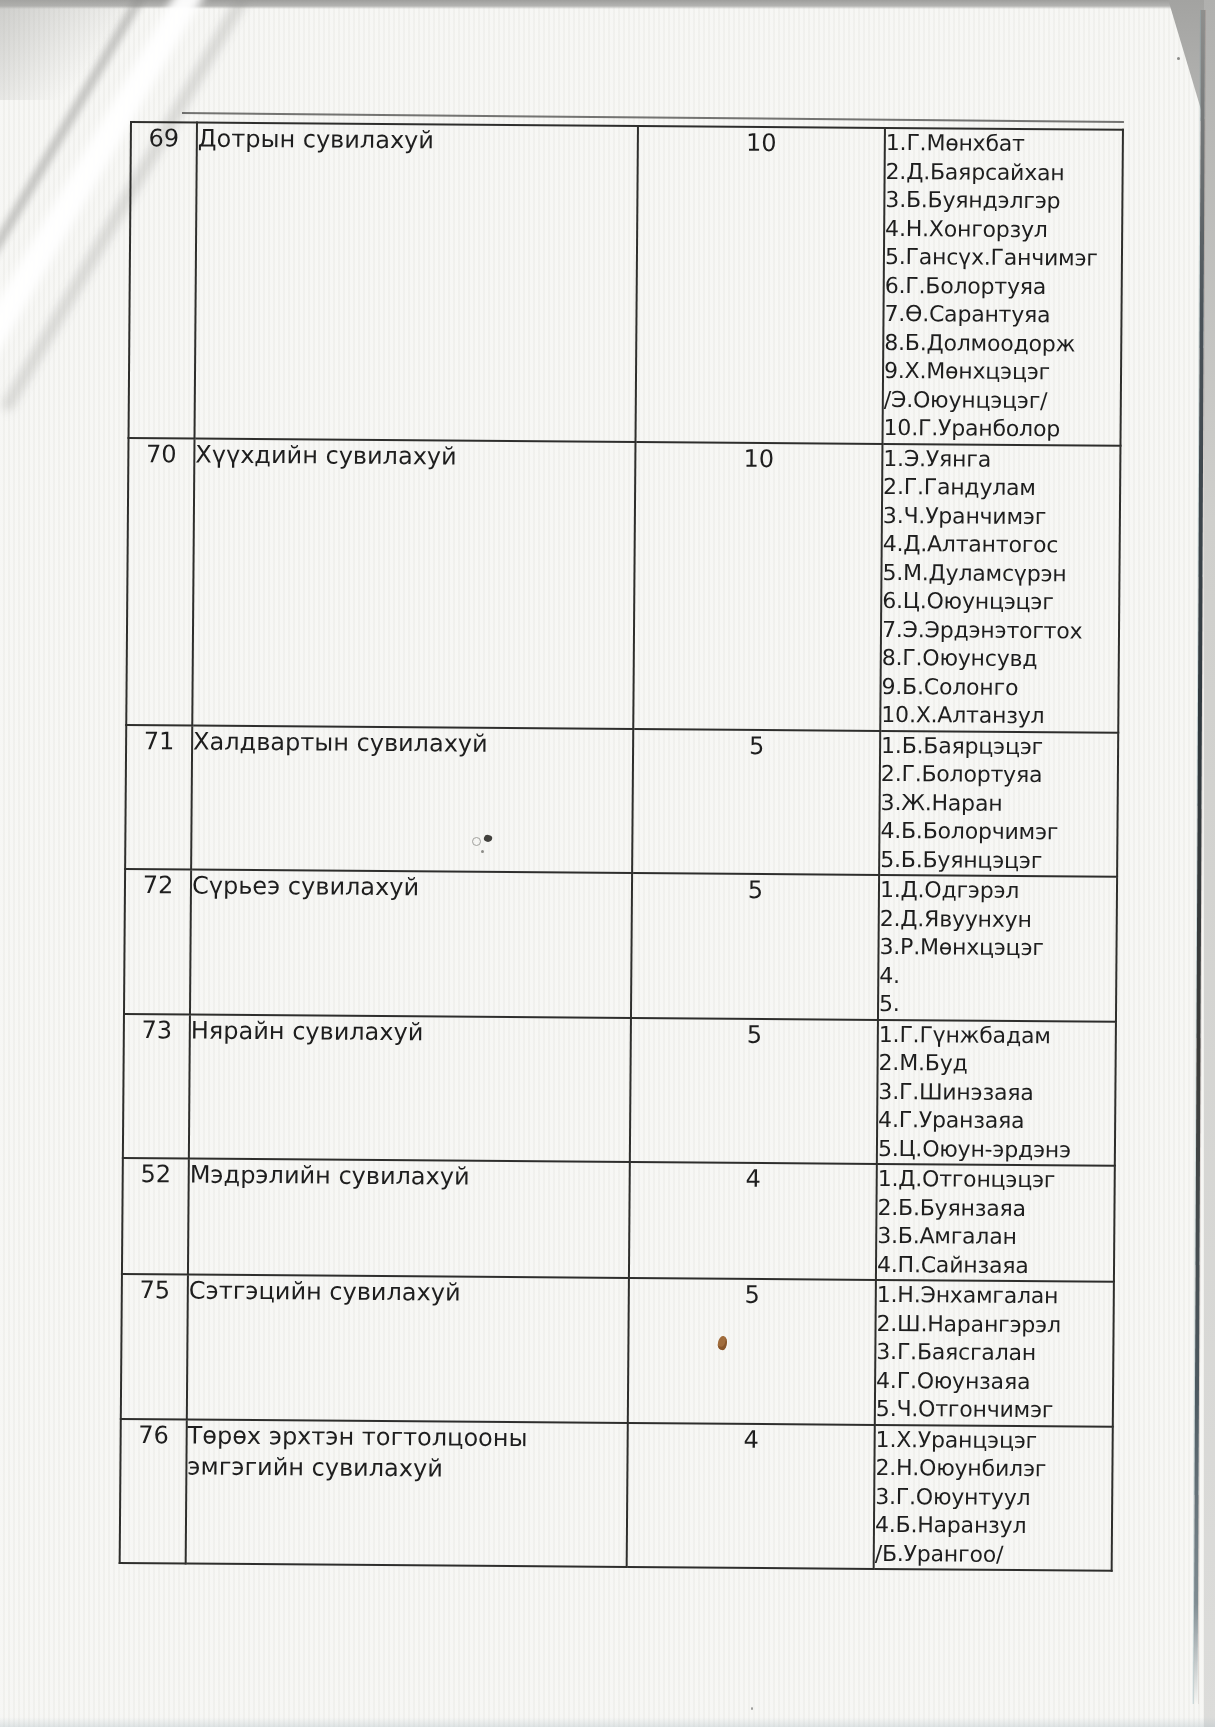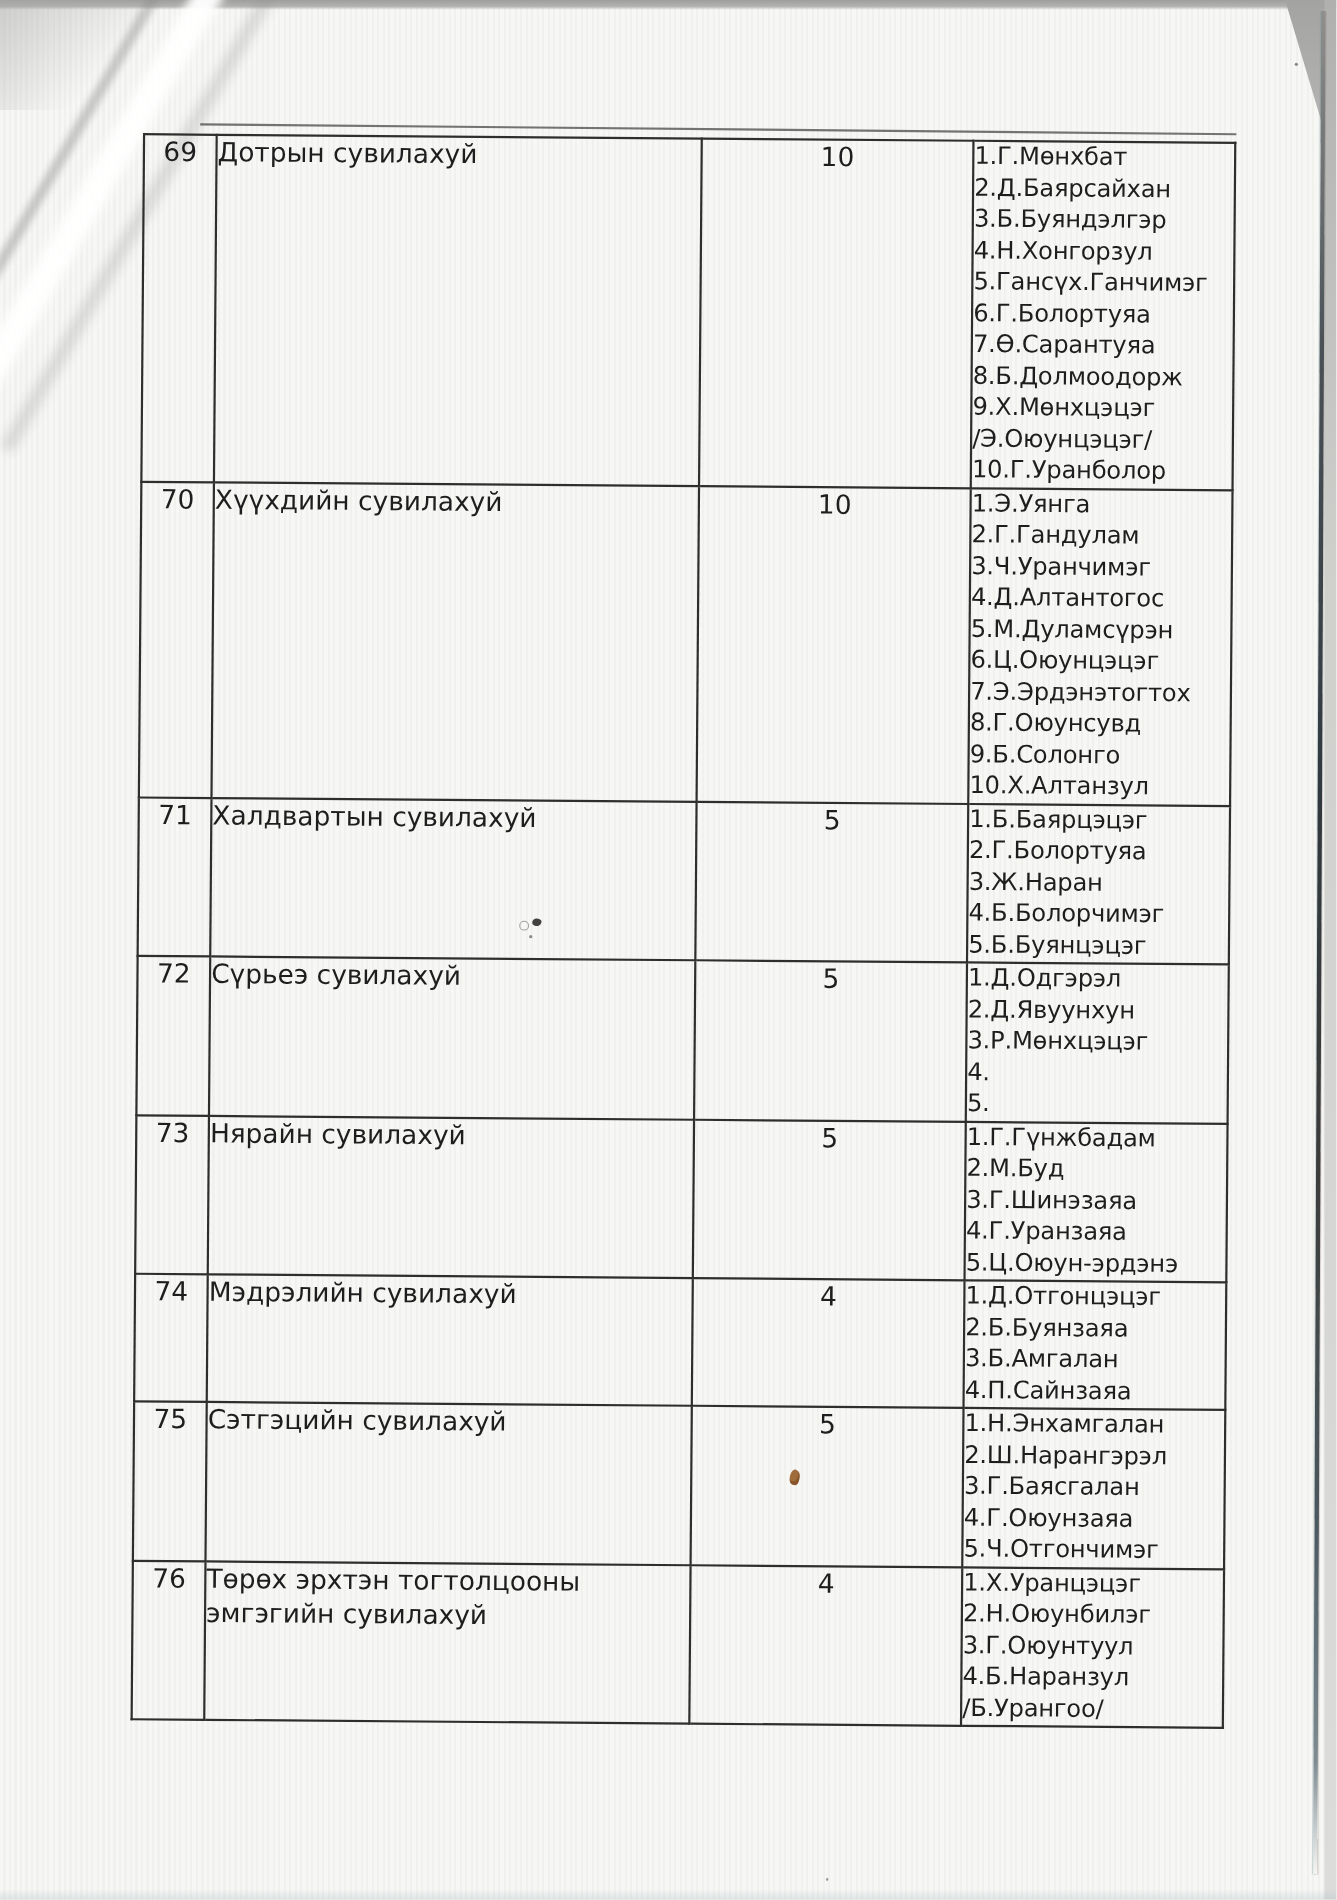--- a/index.html
+++ b/index.html
@@ -191,21 +191,21 @@
           <td class="c-count">5</td>
           <td class="c-names">
             <div class="name-line">1.Г.Гүнжбадам</div>
             <div class="name-line">2.М.Буд</div>
             <div class="name-line">3.Г.Шинэзаяа</div>
             <div class="name-line">4.Г.Уранзаяа</div>
             <div class="name-line">5.Ц.Оюун-эрдэнэ</div>
           </td>
         </tr>
         <tr>
-          <td class="c-num">74</td>
+          <td class="c-num">52</td>
           <td class="c-subj">Мэдрэлийн сувилахуй</td>
           <td class="c-count">4</td>
           <td class="c-names">
             <div class="name-line">1.Д.Отгонцэцэг</div>
             <div class="name-line">2.Б.Буянзаяа</div>
             <div class="name-line">3.Б.Амгалан</div>
             <div class="name-line">4.П.Сайнзаяа</div>
           </td>
         </tr>
         <tr>

